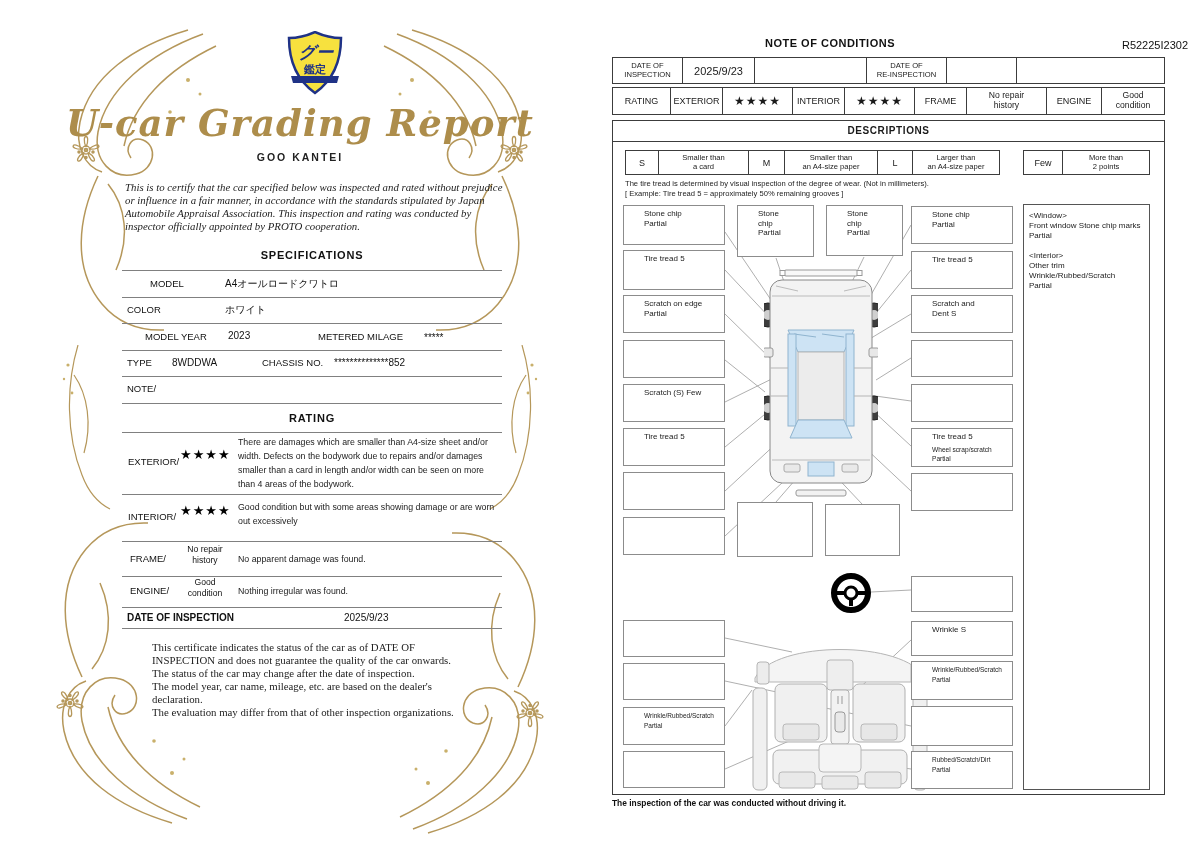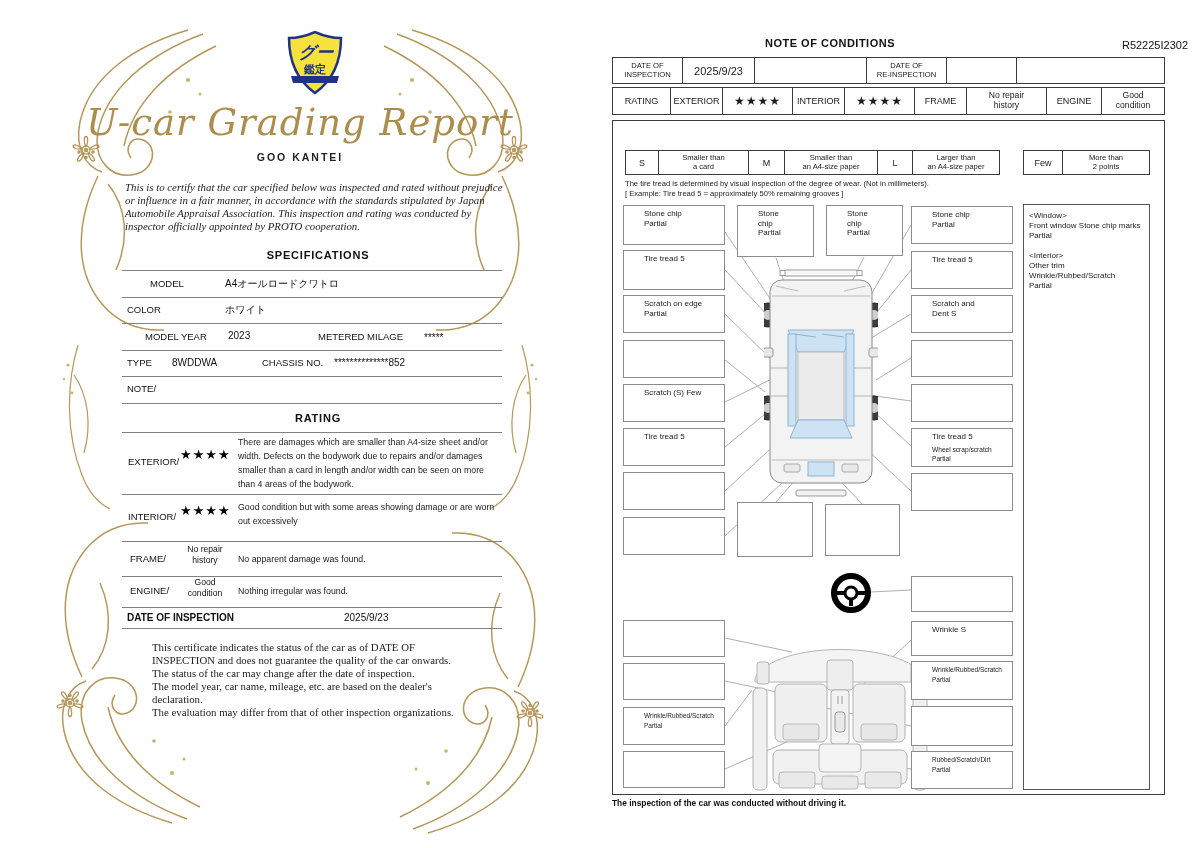--- a/index.html
+++ b/index.html
@@ -2,24 +2,24 @@
 <html><head>
 <meta charset="utf-8">
 <style>
   html,body{margin:0;padding:0;}
   body{width:1200px;height:848px;background:#fdfdfd;font-family:"Liberation Sans",sans-serif;position:relative;overflow:hidden;color:#1a1a1a;}
   .abs{position:absolute;}
   .pre{white-space:pre-line;}
   #left-page{position:absolute;left:0;top:0;width:600px;height:848px;background:#fff;}
   #right-page{position:absolute;left:600px;top:0;width:600px;height:848px;background:#fff;}
   
-  .cert-title{left:50px;top:101px;width:500px;text-align:center;font-family:"DejaVu Serif",serif;font-style:italic;font-weight:400;font-size:37px;color:#ad8d4b;letter-spacing:1px;}
+  .cert-title{left:50px;top:101px;width:500px;text-align:center;font-family:"DejaVu Serif",serif;font-style:italic;font-weight:700;font-size:37px;color:#ad8d4b;letter-spacing:1px;}
   .cert-sub{left:50px;top:151px;width:500px;text-align:center;font-size:10.5px;letter-spacing:2px;font-weight:600;color:#222;}
   .cert-intro{left:125px;top:181px;width:384px;font-family:"Liberation Serif",serif;font-size:10.8px;line-height:12.9px;color:#222;font-style:italic;}
-  .sec-head{width:380px;left:122px;text-align:center;font-size:11px;letter-spacing:.8px;font-weight:600;color:#111;padding-left:6px;}
+  .sec-head{width:380px;left:122px;text-align:center;font-size:11px;letter-spacing:.8px;font-weight:600;color:#111;}
   .hline{position:absolute;left:0;right:0;height:0;border-top:1px solid #808080;}
   .lbl{position:absolute;font-size:9.5px;color:#111;}
   .val{position:absolute;font-size:10px;color:#111;}
   .stars{position:absolute;font-size:13px;letter-spacing:1px;color:#000;}
   .rdesc{position:absolute;font-size:8.8px;line-height:14px;color:#222;width:264px;}
   .rval{position:absolute;font-size:8.6px;line-height:10.5px;text-align:center;width:62px;color:#111;}
   .cert-disc{left:152px;top:641px;width:368px;font-family:"Liberation Serif",serif;font-size:10.8px;line-height:12.9px;color:#222;}
   .logo-row{left:0;top:769px;width:600px;display:flex;justify-content:center;align-items:center;gap:16px;}
   .proto-text{font-size:25px;font-weight:800;color:#1a64b5;letter-spacing:.5px;}
   .jaaa-text{font-size:24px;font-weight:800;color:#25365f;letter-spacing:3px;}
@@ -199,20 +199,21 @@
     <div class="c cell-star" style="width:70px">★★★★</div>
     <div class="c cell-md" style="width:52px">FRAME</div>
     <div class="c cell-val pre" style="width:80px">No repair
 history</div>
     <div class="c cell-md" style="width:55px">ENGINE</div>
     <div class="c cell-val pre" style="flex:1">Good
 condition</div>
   </div>
 
   <div class="abs desc-box"></div>
+  <div class="abs desc-head">DESCRIPTIONS</div>
 
   <div class="t" style="left:25px;top:150px;width:375px;height:25px;border-width:1px">
     <div class="c cell-md" style="width:33px">S</div>
     <div class="c cell-sm pre" style="width:90px">Smaller than
 a card</div>
     <div class="c cell-md" style="width:36px">M</div>
     <div class="c cell-sm pre" style="width:93px">Smaller than
 an A4-size paper</div>
     <div class="c cell-md" style="width:35px">L</div>
     <div class="c cell-sm pre" style="flex:1">Larger than

